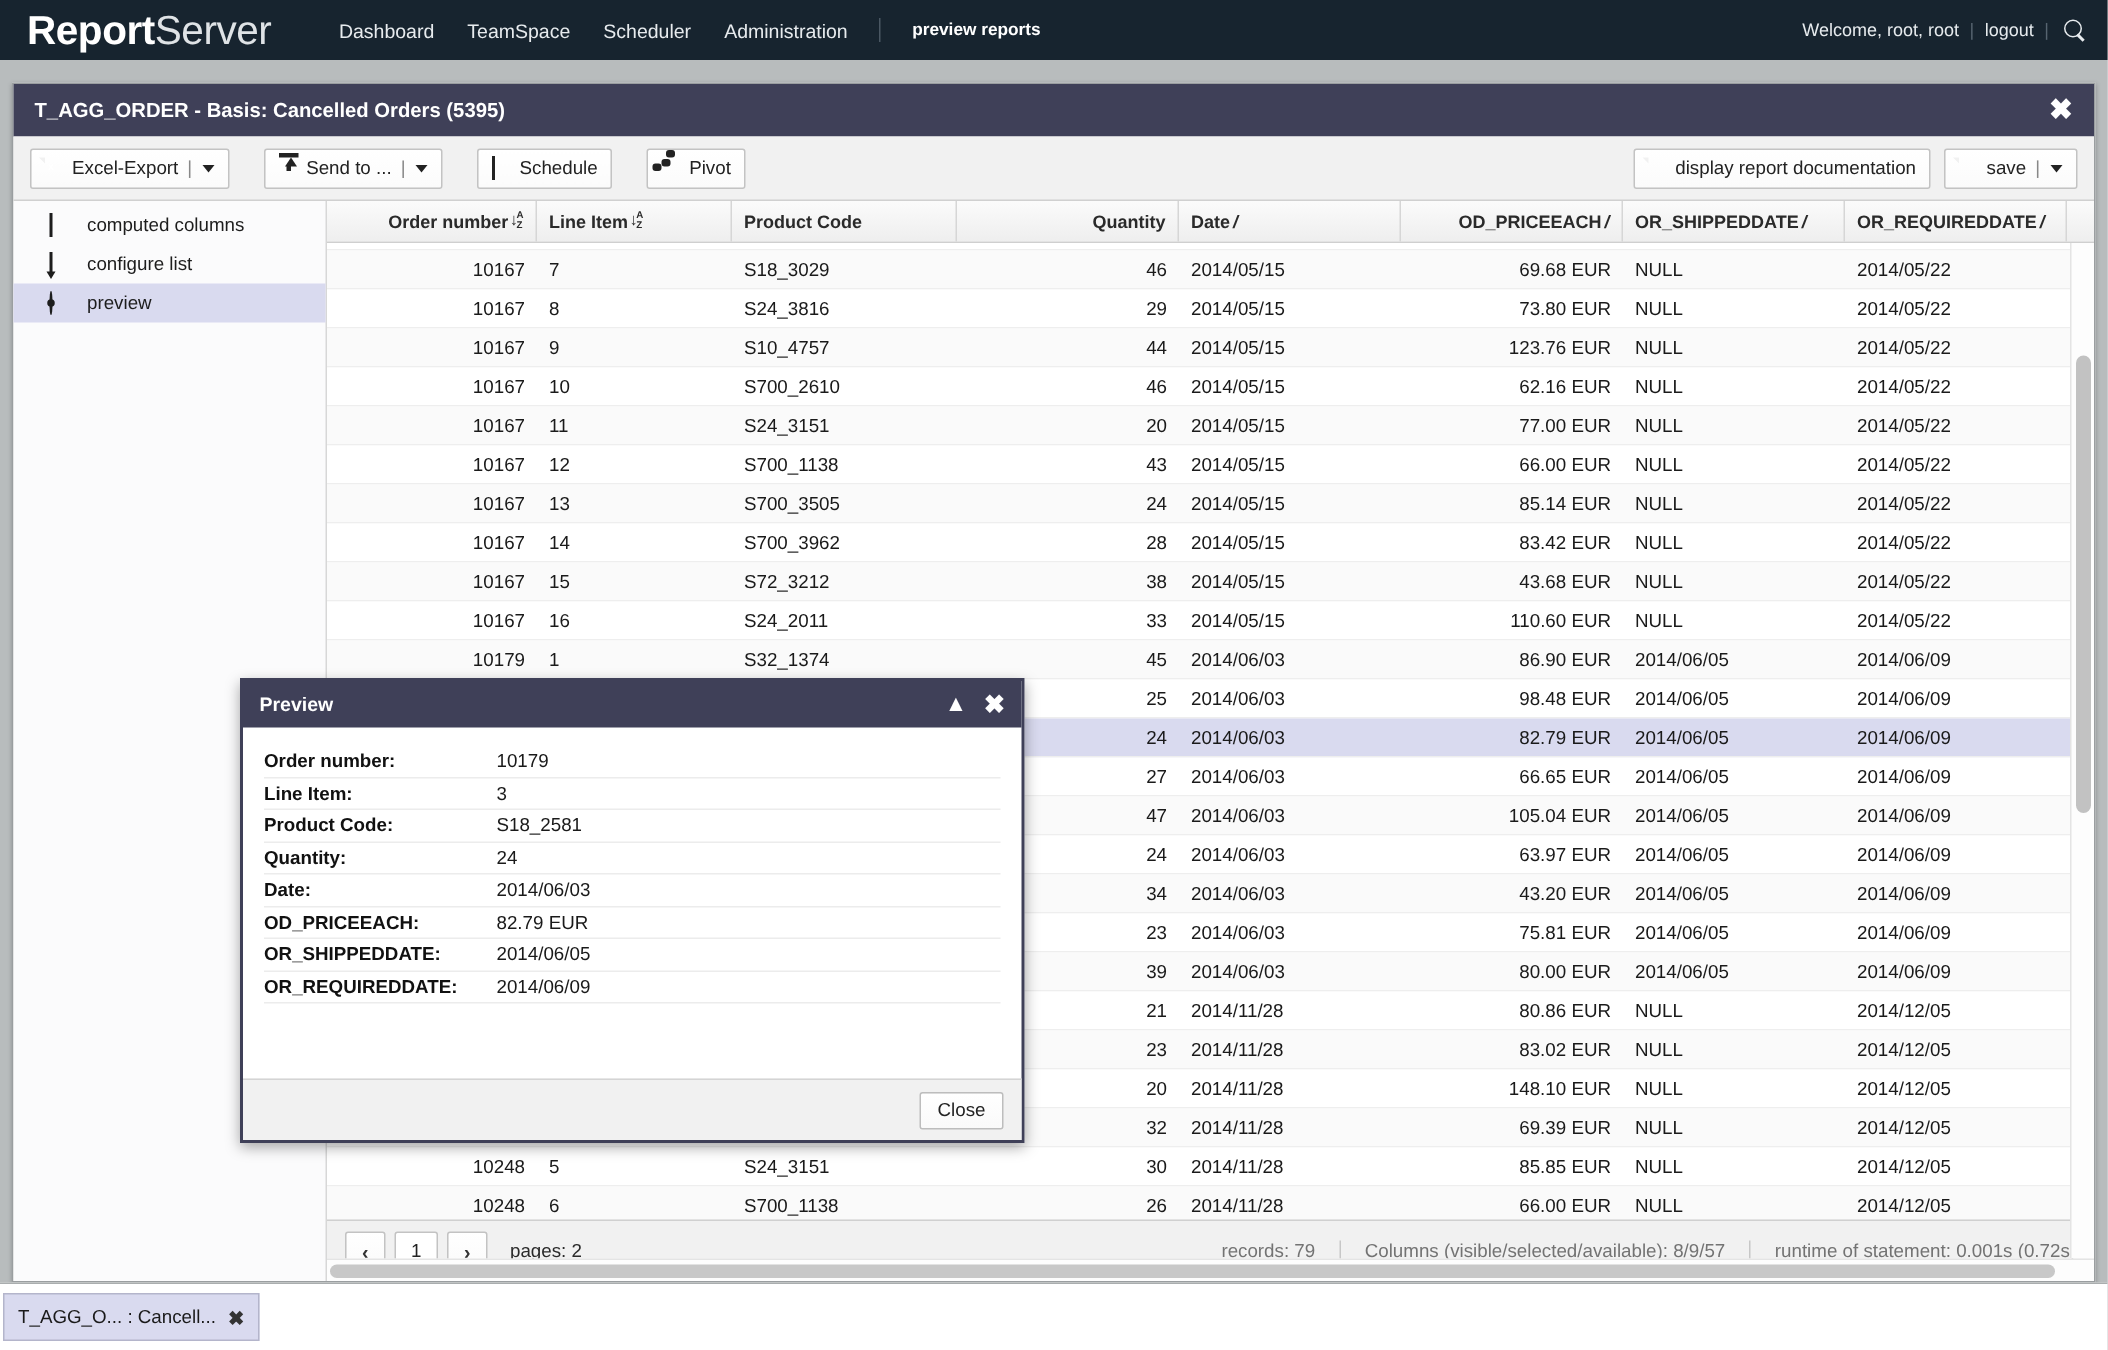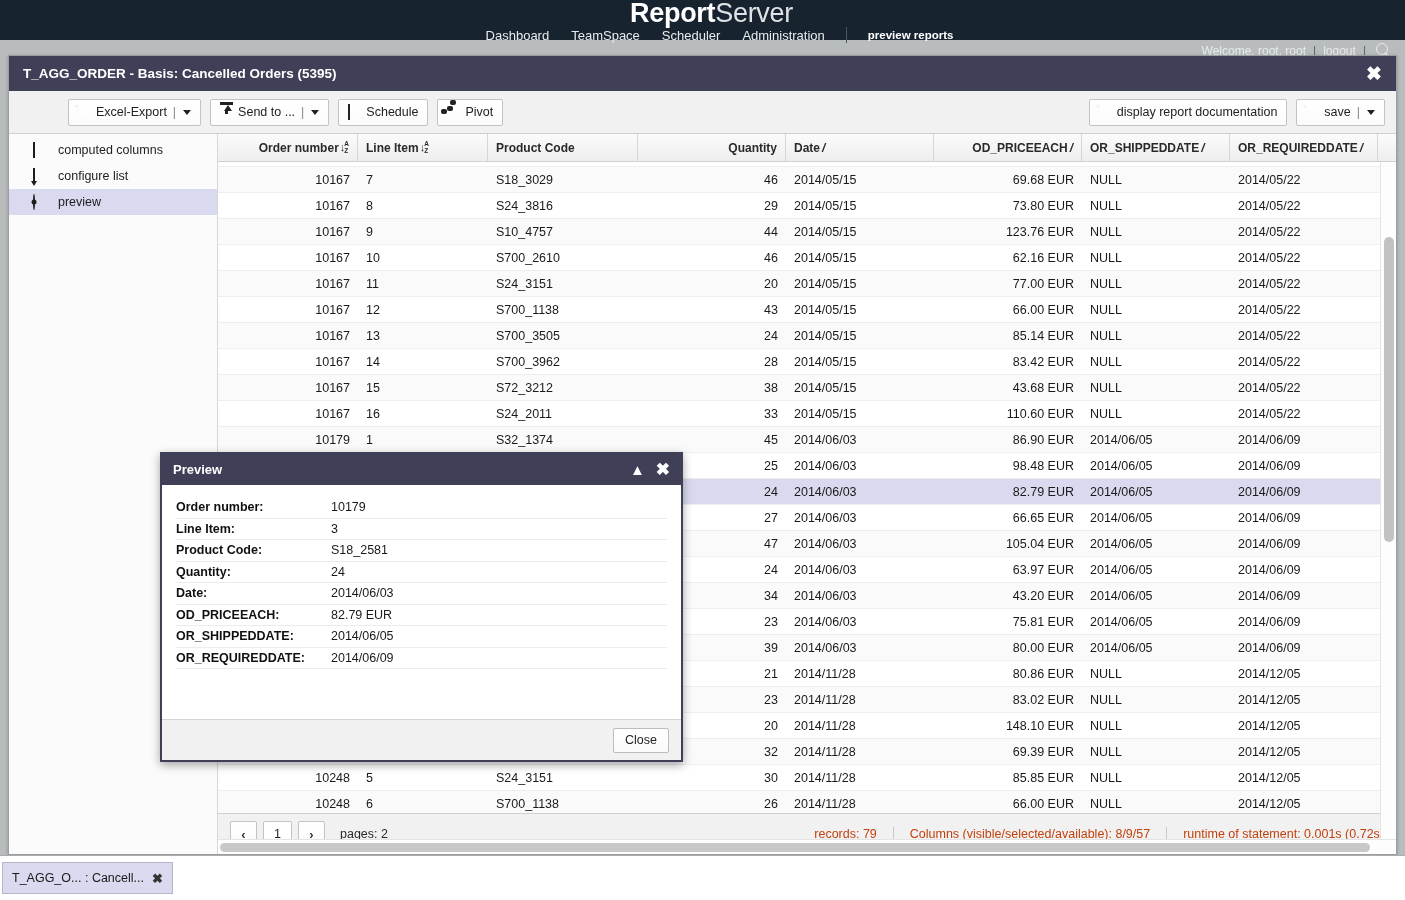--- a/index.html
+++ b/index.html
@@ -11,21 +11,21 @@
     background: #b8bcbd;
     font-family: "Liberation Sans", sans-serif;
     -webkit-font-smoothing: antialiased;
   }
 
   
   #topnav {
     position: absolute; left: 0; top: 0;
     width: 1405px; height: 40px;
     background: #17242f;
-    display: flex; align-items: center; flex-direction: column;
+    display: flex; align-items: center;
   }
   #brand {
     margin-left: 18px;
     font-size: 27px;
     line-height: 27px;
     color: #ffffff;
     letter-spacing: -0.3px;
     white-space: nowrap;
   }
   #brand .b1 { font-weight: bold; }
@@ -415,21 +415,21 @@
     margin-right: 6px;
     padding: 0;
   }
   #pages-label {
     font-size: 12.5px; color: #2a2a2a;
     margin-left: 9px;
   }
   #status-right {
     margin-left: auto;
     display: flex; align-items: center;
-    font-size: 12.5px; color: #c2410c;
+    font-size: 12.5px; color: #737373;
     white-space: nowrap;
   }
   .st-sep { width: 1px; height: 15px; background: #c7c7c7; margin: 0 16px; }
 
   
   #dialog {
     position: absolute;
     left: 160px; top: 452px;
     width: 523px; height: 310px;
     background: #ffffff;
@@ -544,21 +544,21 @@
 </div>
 
 <div id="window">
 
   <div id="win-title">
     <span id="win-title-text">T_AGG_ORDER - Basis: Cancelled Orders (5395)</span>
     <span id="win-close">✖</span>
   </div>
 
   <div id="toolbar">
-    <div id="toolbar-left" style="display:flex;align-items:flex-start;gap:9px;margin-left:48px;">
+    <div id="toolbar-left" style="display:flex;align-items:flex-start;gap:23px;">
         <div class="tbtn">
           <span class="tb-ico"><span class="ico-doc"><span class="xm">x</span></span></span>
           <span>Excel-Export</span>
           <span class="vbar">|</span>
           <span class="caret"></span>
         </div>
         <div class="tbtn">
           <span class="tb-ico"><span class="ico-upload"><i></i></span></span>
           <span>Send to ...</span>
           <span class="vbar">|</span>

